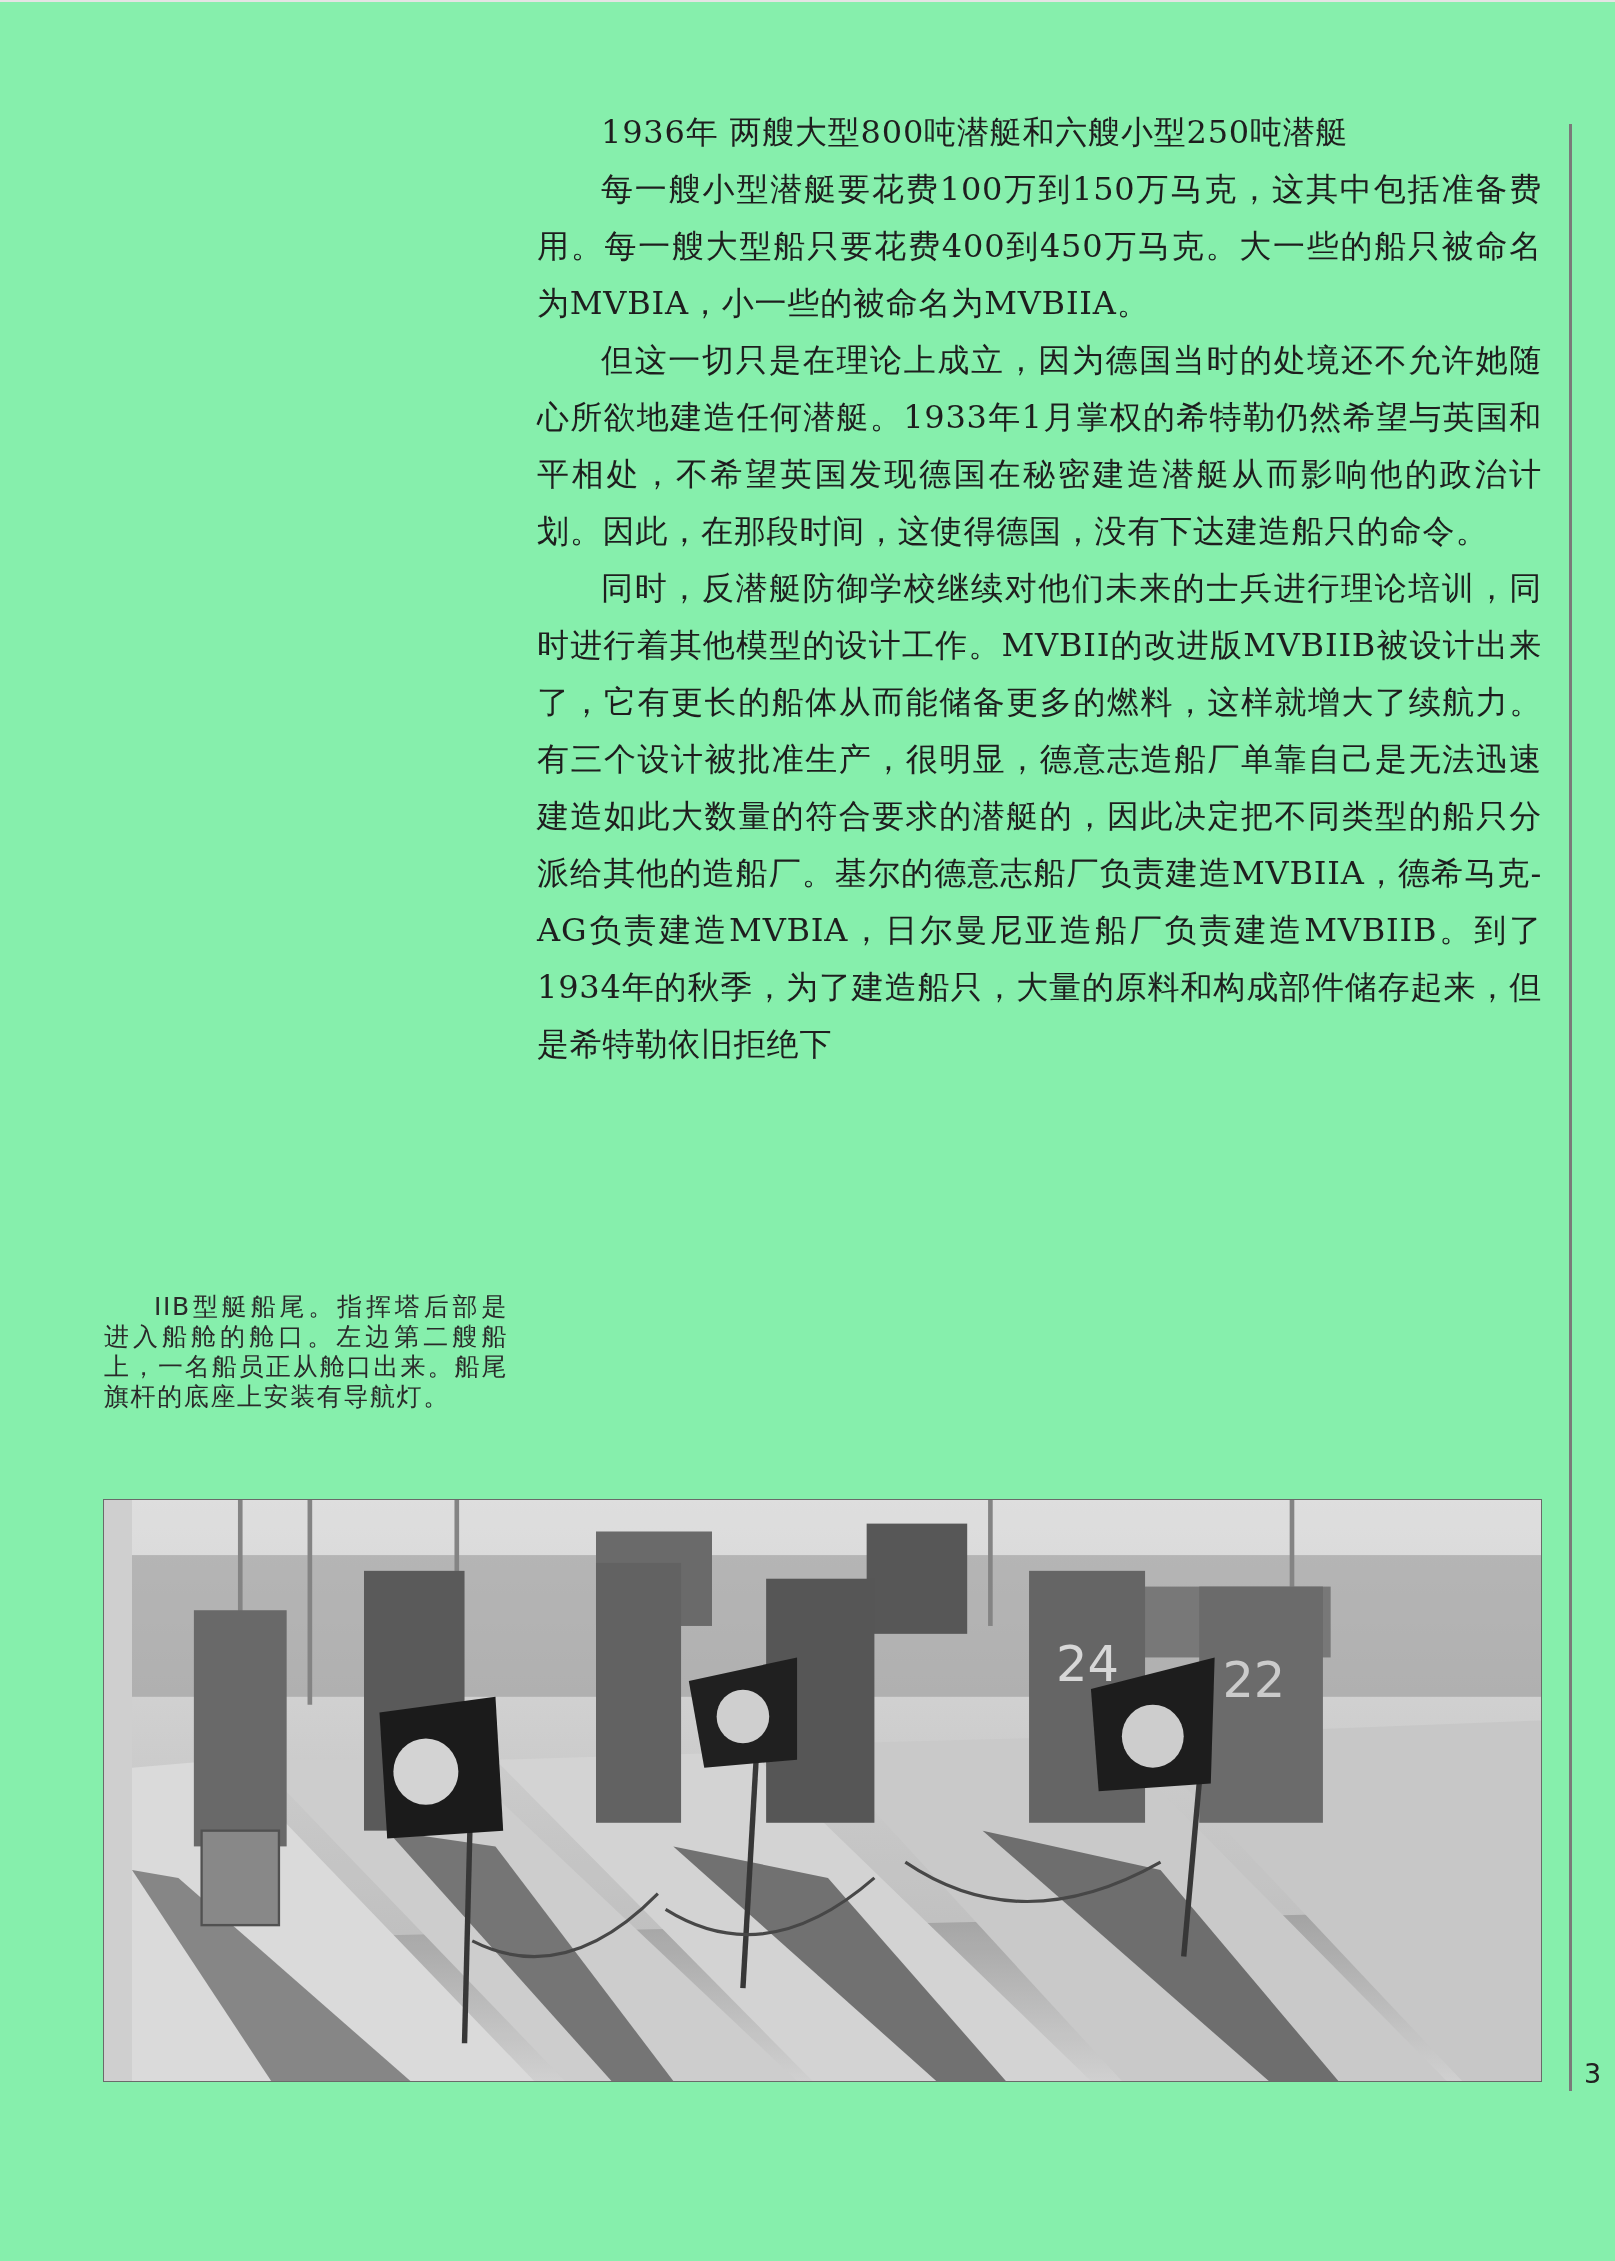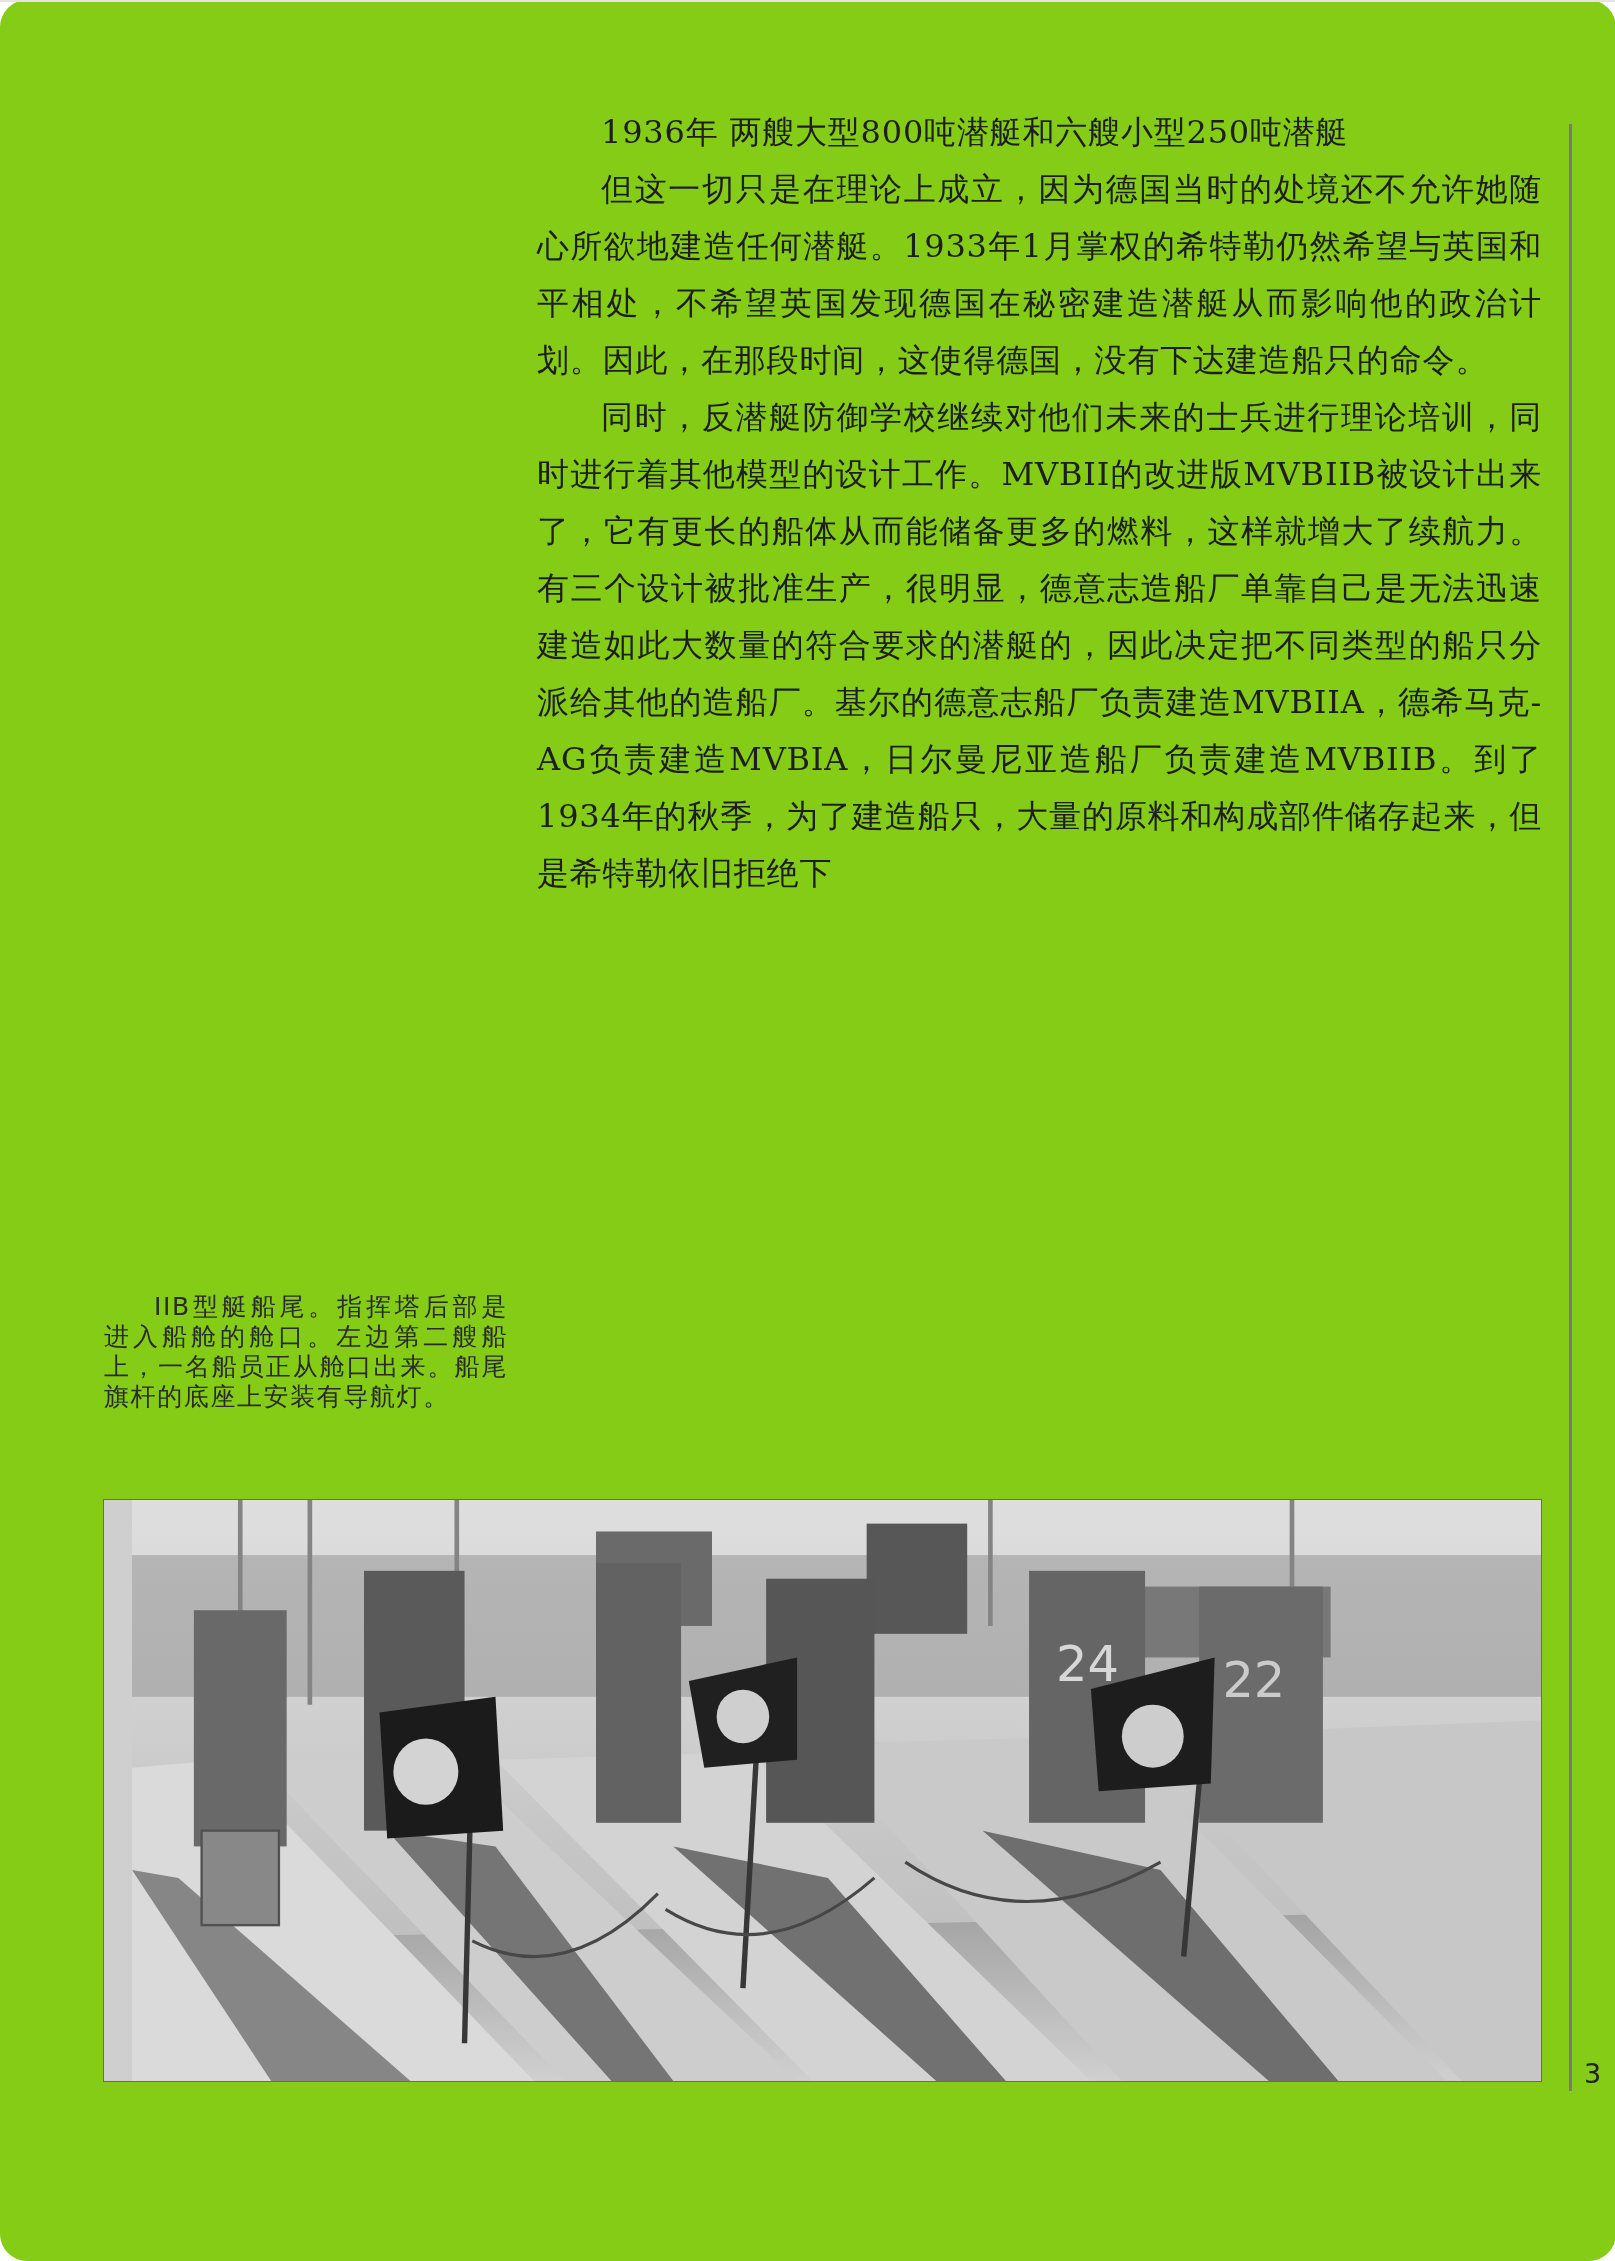--- a/index.html
+++ b/index.html
@@ -1,35 +1,36 @@
 <!DOCTYPE html>
 <html style="font-size:12.6px"><head>
 <meta charset="utf-8">
 <style>
   html, body { margin: 0; padding: 0; background: #ffffff; }
   body { width: 1616px; height: 2261px; position: relative; overflow: hidden; font-family: "DejaVu Serif", "Liberation Serif", serif; color: #1e1e1e; }
-  .page { position: absolute; inset: 0; background: #84cc16; border-radius: 27px; }
+  .page { position: absolute; inset: 0; background: #86efac; }
   .topline { position: absolute; left: 0; top: 0; width: 1616px; height: 2.4px; background: #e4e4e4; }
   .body-col { position: absolute; left: 537px; top: 104px; width: 1005px; font-size: 32px; line-height: 57px; letter-spacing: 0.8px; text-align: justify; }
   .body-col p { margin: 0; text-indent: 2em; }
   .body-col p.year { text-indent: 2em; text-align: left; }
   .caption { position: absolute; left: 104px; top: 1292px; width: 404px; font-family: "DejaVu Sans", "Liberation Sans", sans-serif; font-size: 25px; line-height: 30px; letter-spacing: 1.6px; color: #2a2a2a; text-align: justify; text-indent: 2em; }
   .rule { position: absolute; left: 1569px; top: 124px; width: 3.2px; height: 1967px; background: #7a7a7a; }
   .page-num { position: absolute; left: 1584px; top: 2058px; font-family: "DejaVu Sans", "Liberation Sans", sans-serif; font-size: 27px; color: #222; }
   .photo { position: absolute; left: 103px; top: 1499px; width: 1439px; height: 583px; border: 1.6px solid #6a6a6a; box-sizing: border-box; overflow: hidden; background: #cfcfcf; padding-left: 28px; }
   .photo svg { display: block; width: 100%; height: 100%; }
 </style>
 </head>
 <body>
 
 <div class="page">
   <div class="topline"></div>
 
   <div class="body-col">
     <p class="year">1936年 两艘大型800吨潜艇和六艘小型250吨潜艇</p>
+    <p>每一艘小型潜艇要花费100万到150万马克，这其中包括准备费用。每一艘大型船只要花费400到450万马克。大一些的船只被命名为MVBIA，小一些的被命名为MVBIIA。</p>
     <p>但这一切只是在理论上成立，因为德国当时的处境还不允许她随心所欲地建造任何潜艇。1933年1月掌权的希特勒仍然希望与英国和平相处，不希望英国发现德国在秘密建造潜艇从而影响他的政治计划。因此，在那段时间，这使得德国，没有下达建造船只的命令。</p>
     <p>同时，反潜艇防御学校继续对他们未来的士兵进行理论培训，同时进行着其他模型的设计工作。MVBII的改进版MVBIIB被设计出来了，它有更长的船体从而能储备更多的燃料，这样就增大了续航力。有三个设计被批准生产，很明显，德意志造船厂单靠自己是无法迅速建造如此大数量的符合要求的潜艇的，因此决定把不同类型的船只分派给其他的造船厂。基尔的德意志船厂负责建造MVBIIA，德希马克-AG负责建造MVBIA，日尔曼尼亚造船厂负责建造MVBIIB。到了1934年的秋季，为了建造船只，大量的原料和构成部件储存起来，但是希特勒依旧拒绝下</p>
   </div>
 
   <div class="caption">IIB型艇船尾。指挥塔后部是进入船舱的舱口。左边第二艘船上，一名船员正从舱口出来。船尾旗杆的底座上安装有导航灯。</div>
 
   <div class="photo">
     <svg viewBox="0 0 1822 738" preserveAspectRatio="none">
       <defs>
         <linearGradient id="sky" x1="0" y1="0" x2="0" y2="1">

